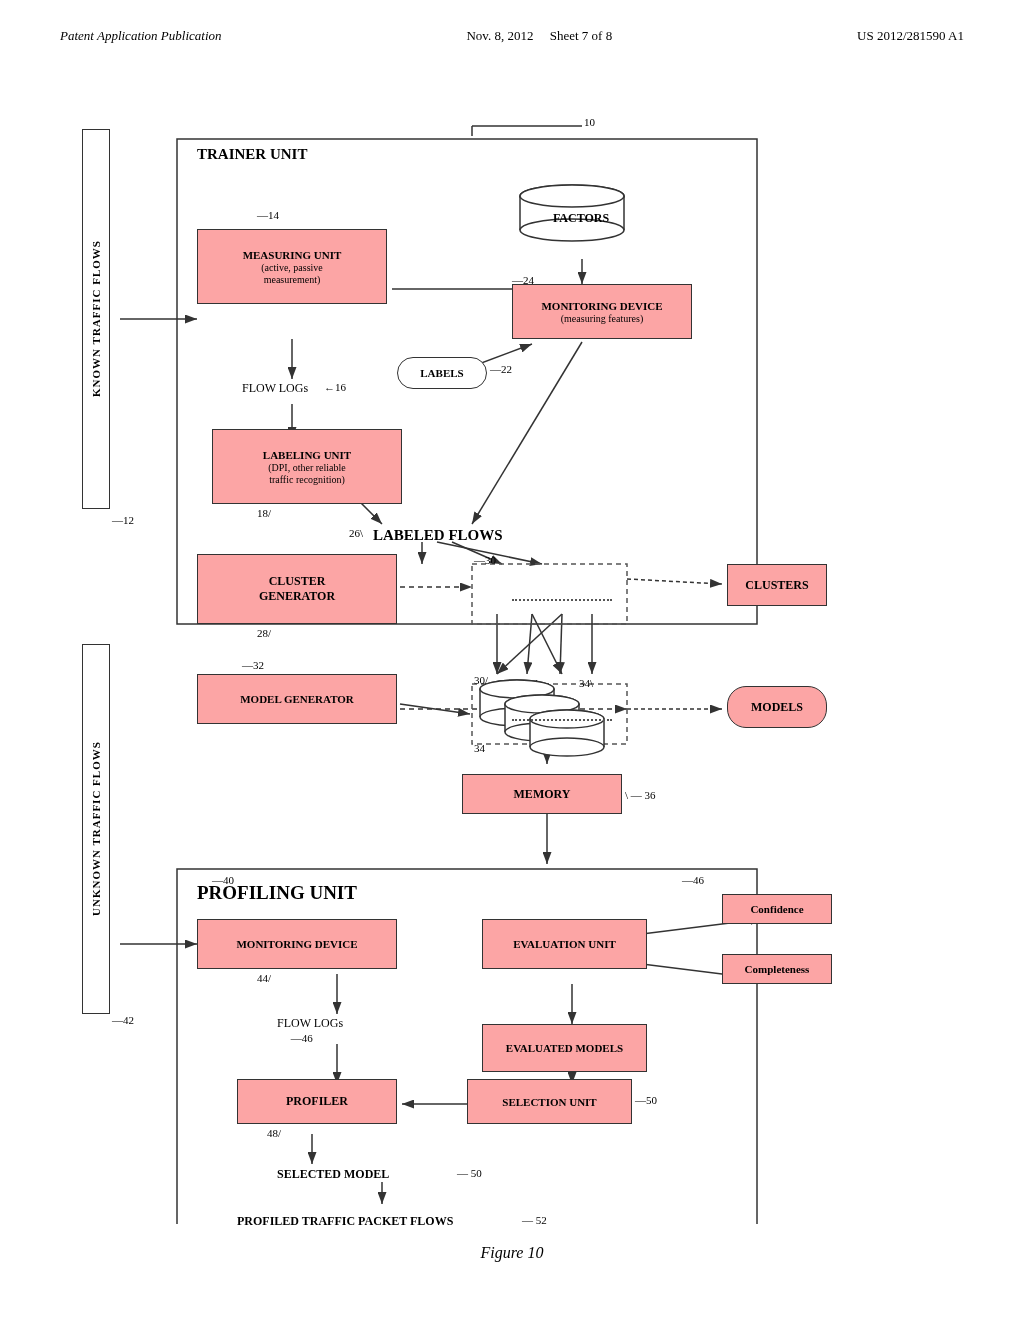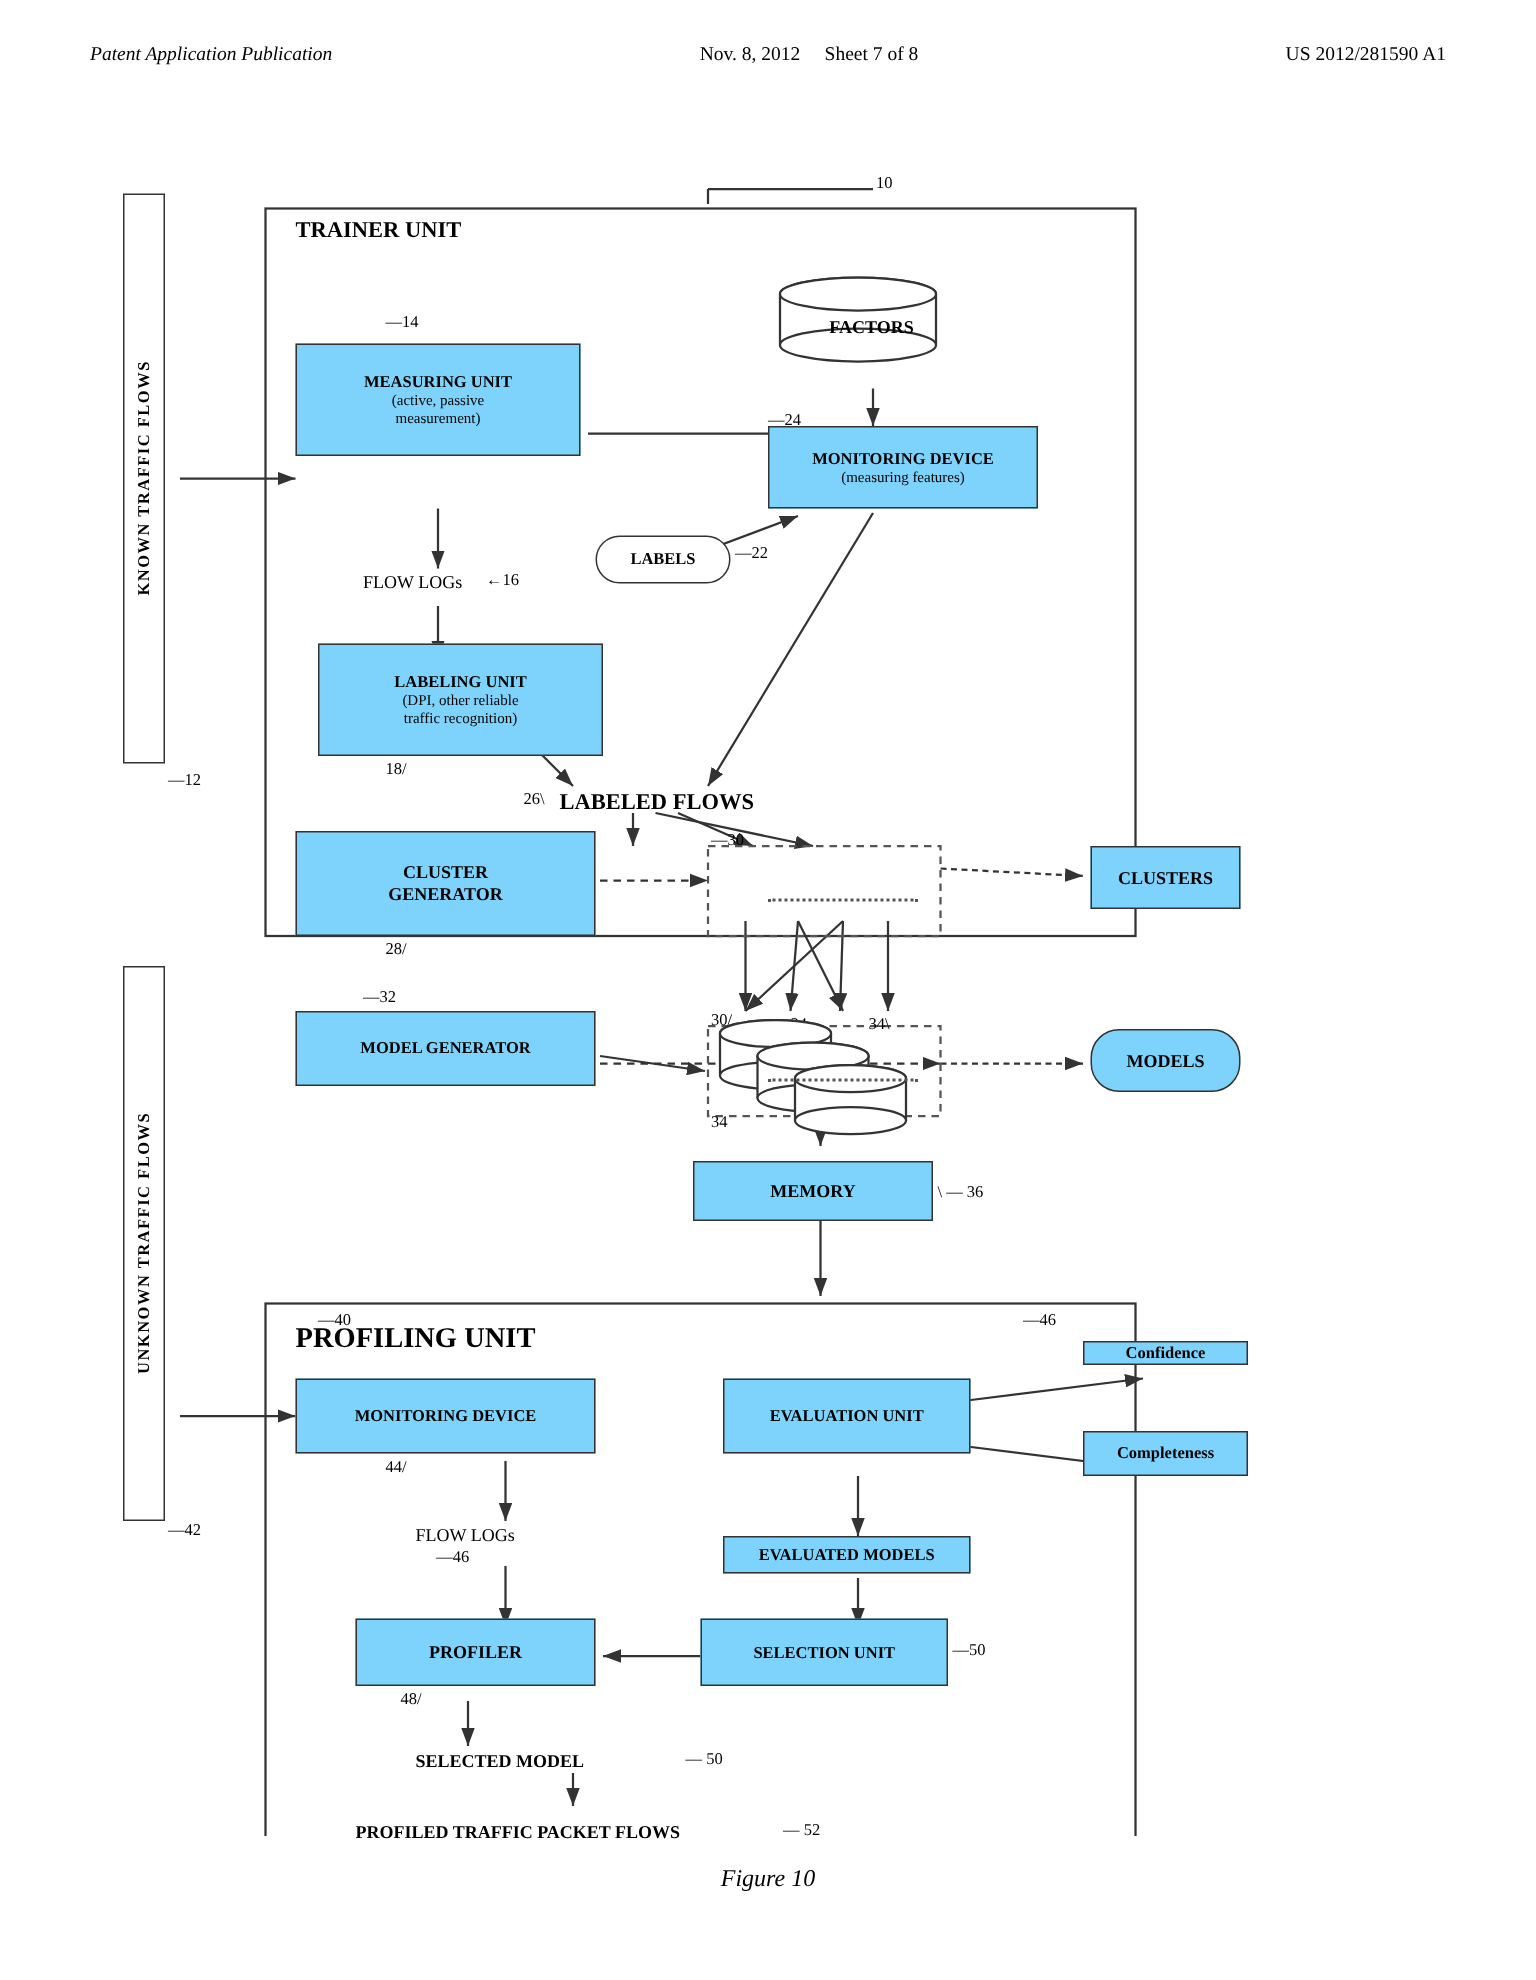--- a/index.html
+++ b/index.html
@@ -58,21 +58,21 @@
       left: 0px;
       top: 570px;
       width: 28px;
       height: 370px;
     }
 
     
     .box {
       position: absolute;
       border: 1.5px solid #333;
-      background: #7dd3fc;
+      background: #fca5a5;
       display: flex;
       align-items: center;
       justify-content: center;
       text-align: center;
       font-size: 12px;
       font-weight: bold;
       padding: 4px;
     }
 
     .box-rounded {
@@ -340,31 +340,31 @@
   <div style="position:absolute; left:115px; top:808px; font-size:19px; font-weight:bold;">PROFILING UNIT</div>
 
   <div class="small-label" style="left:600px; top:800px;">—46</div>
 
   <div class="box" style="left:115px; top:845px; width:200px; height:50px; font-size:11px; font-weight:bold;">MONITORING DEVICE</div>
 
   <div class="small-label" style="left:175px; top:898px;">44/</div>
 
   <div class="box" style="left:400px; top:845px; width:165px; height:50px; font-size:11px; font-weight:bold;">EVALUATION UNIT</div>
 
-  <div class="box" style="left:640px; top:820px; width:110px; height:16px; font-size:11px;">Confidence</div>
+  <div class="box" style="left:640px; top:820px; width:110px; height:30px; font-size:11px;">Confidence</div>
 
   <div class="box" style="left:640px; top:880px; width:110px; height:30px; font-size:11px;">Completeness</div>
 
   <div class="small-label" style="left:195px; top:942px; font-size:12px;">
     <span>FLOW LOGs</span>
   </div>
 
   <div class="small-label" style="left:195px; top:958px;">&nbsp;&nbsp;&nbsp;&nbsp;&nbsp;—46</div>
 
-  <div class="box" style="left:400px; top:950px; width:165px; height:25px; font-size:11px; font-weight:bold;">EVALUATED MODELS</div>
+  <div class="box" style="left:400px; top:950px; width:165px; height:48px; font-size:11px; font-weight:bold;">EVALUATED MODELS</div>
 
   <div class="box" style="left:155px; top:1005px; width:160px; height:45px; font-size:12px; font-weight:bold;">PROFILER</div>
 
   <div class="small-label" style="left:185px; top:1053px;">48/</div>
 
   <div class="box" style="left:385px; top:1005px; width:165px; height:45px; font-size:11px; font-weight:bold;">SELECTION UNIT</div>
 
   <div class="small-label" style="left:553px; top:1020px;">—50</div>
 
   <div class="small-label" style="left:195px; top:1093px; font-size:12px; font-weight:bold;">SELECTED MODEL</div>

